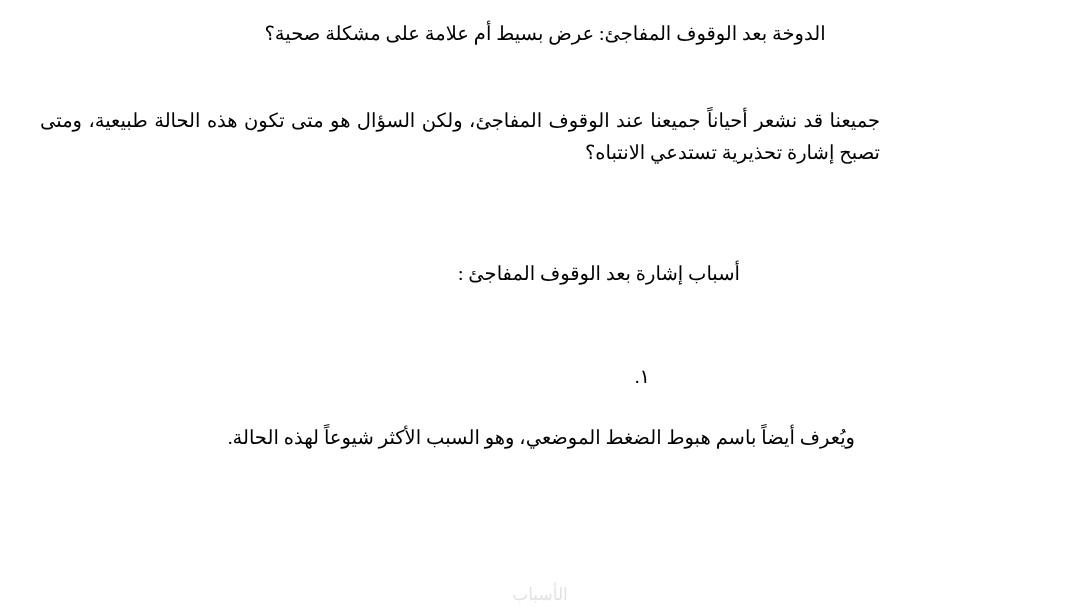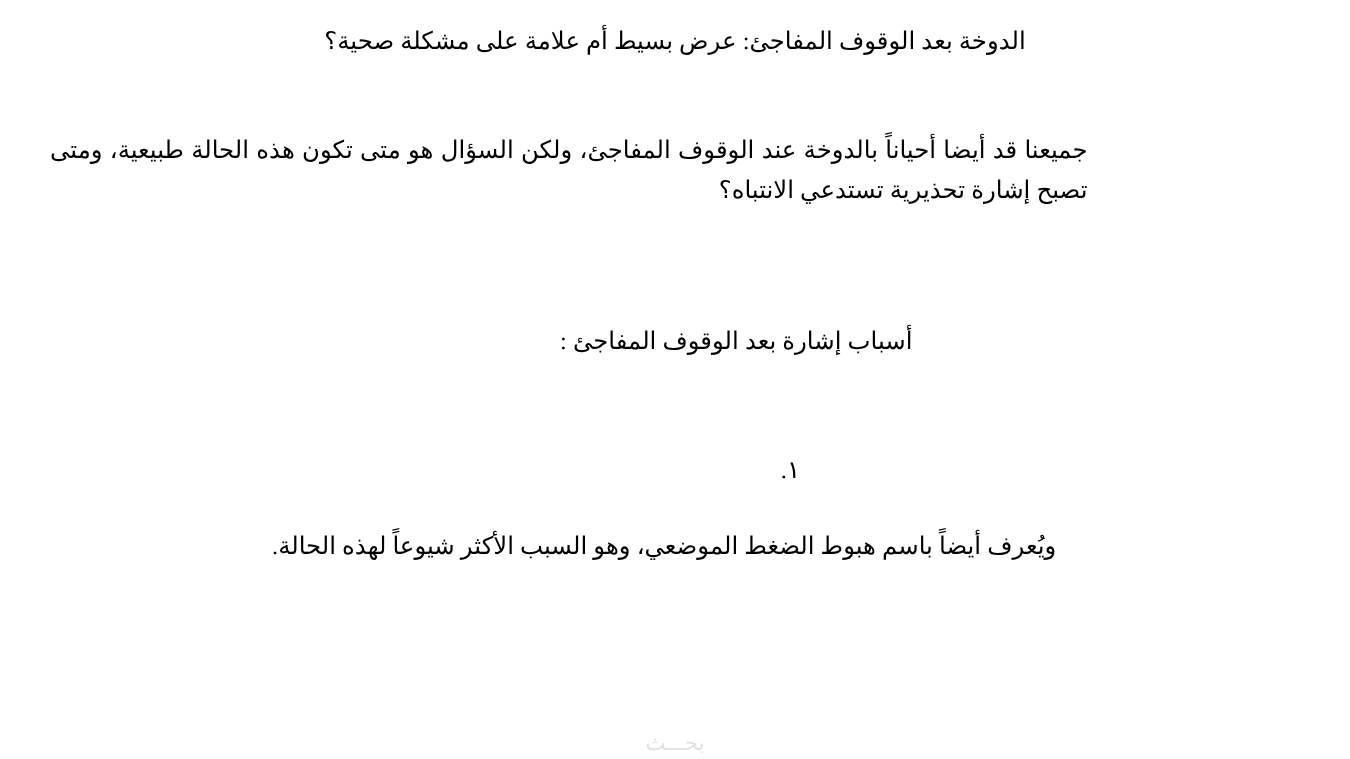--- a/index.html
+++ b/index.html
@@ -21,21 +21,21 @@
     height: 607px;
     box-sizing: border-box;
     padding: 0;
     background: #ffffff;
   }
   .doc-body {
     position: absolute;
     top: 18px;
     right: 0;
     left: 0;
-    padding: 0 20px 0 20px;
+    padding: 0 10px 0 20px;
     box-sizing: border-box;
   }
   .para {
     font-size: 19.5px;
     line-height: 1.65;
     margin: 0;
     text-align: justify;
     text-justify: inter-word;
     color: #000;
   }
@@ -109,21 +109,21 @@
 <body>
 
 <div class="page">
 
   <div class="doc-body">
 
     <div class="title-line">الدوخة بعد الوقوف المفاجئ: عرض بسيط أم علامة على مشكلة صحية؟</div>
 
     <div class="spacer-lg"></div>
 
-    <div class="para indent-para">جميعنا قد أيضا أحياناً بالدوخة عند الوقوف المفاجئ، ولكن السؤال هو متى تكون هذه الحالة طبيعية، ومتى تصبح إشارة تحذيرية تستدعي الانتباه؟</div>
+    <div class="para indent-para">جميعنا قد نشعر أحياناً جميعنا عند الوقوف المفاجئ، ولكن السؤال هو متى تكون هذه الحالة طبيعية، ومتى تصبح إشارة تحذيرية تستدعي الانتباه؟</div>
 
     <div class="spacer-sm"></div>
 
 
     <div class="spacer-xl"></div>
 
     <div class="heading-line">أسباب إشارة بعد الوقوف المفاجئ :</div>
 
     <div class="spacer-xl"></div>
 
@@ -133,15 +133,15 @@
 
     <div class="spacer-md"></div>
 
     <div class="sub-para">ويُعرف أيضاً باسم هبوط الضغط الموضعي، وهو السبب الأكثر شيوعاً لهذه الحالة.</div>
 
     <div class="spacer-md"></div>
 
 
   </div>
 
-  <div class="watermark">بحـــث</div>
+  <div class="watermark">الأسباب</div>
 
 </div>
 
 </body></html>

